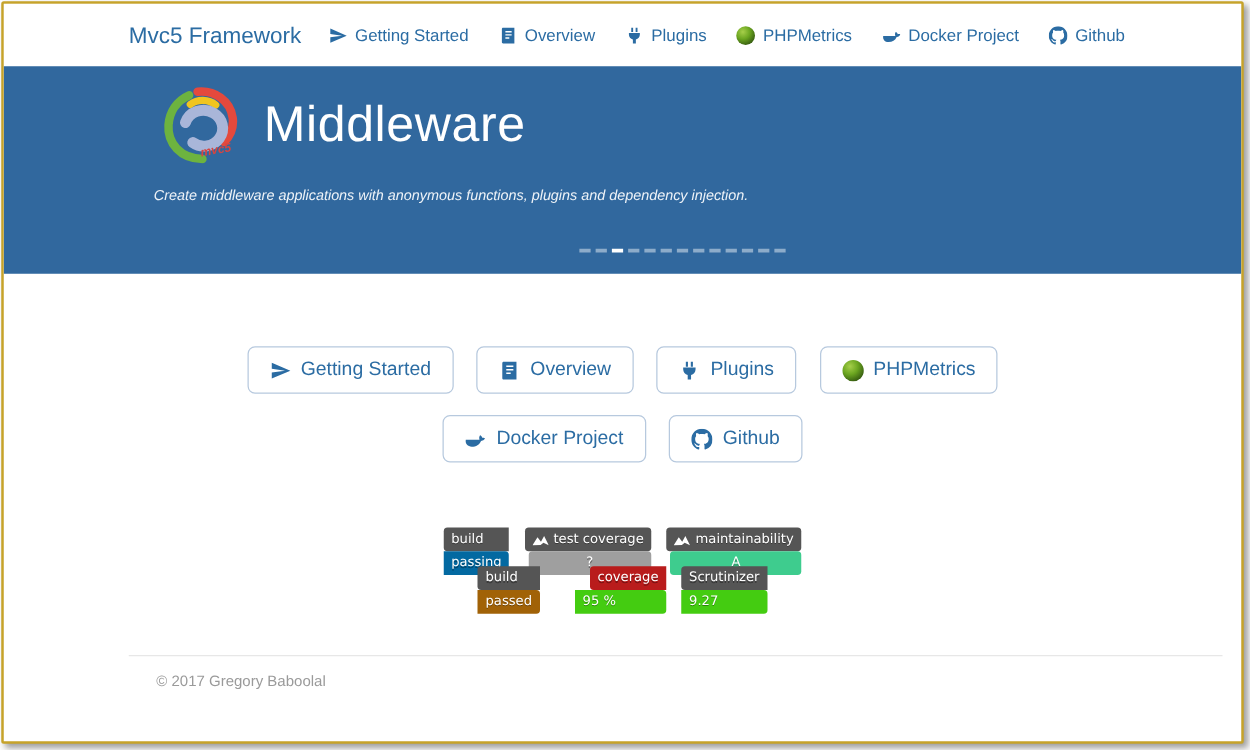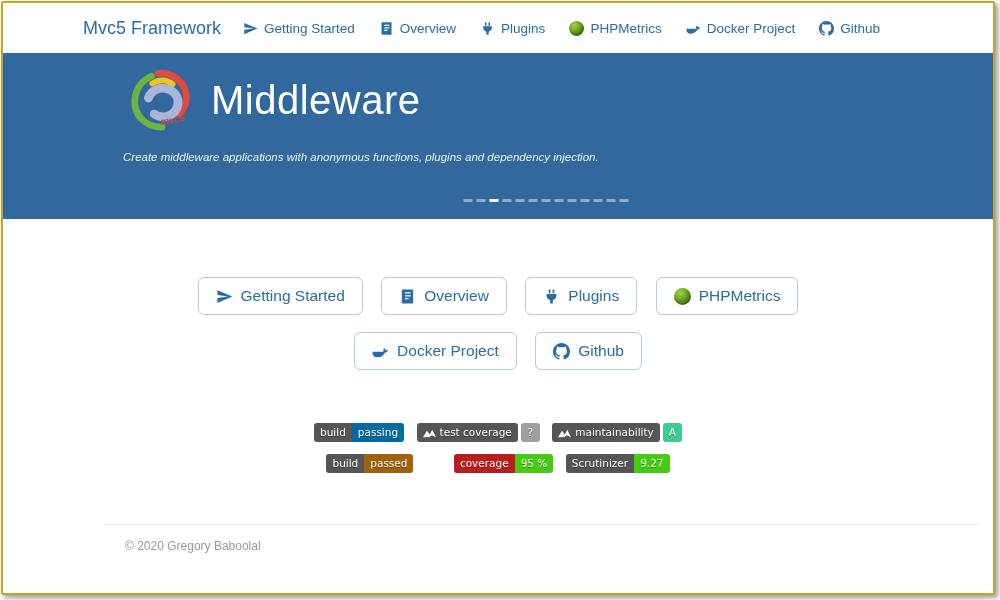--- a/index.html
+++ b/index.html
@@ -13,21 +13,21 @@
     position:absolute; left:1px; top:1px; width:994px; height:594px;
     border:2px solid #c6a32a; border-radius:2px;
     background:#fff;
     box-shadow:3px 3px 5px rgba(80,80,80,.55);
     overflow:hidden;
   }
 
   
   .navbar {
     height:50px; display:flex; align-items:center;
-    padding-left:80px; background:#fff;
+    padding-left:100px; background:#fff;
   }
   .brand {
     font-size:18px; color:#2b6ca3; text-decoration:none;
     margin-right:22px; white-space:nowrap; cursor:pointer;
   }
   .nav-items { display:flex; align-items:center; gap:24px; }
   .nav-item {
     display:inline-flex; align-items:center; gap:6px;
     color:#2b6ca3; font-size:13.5px; text-decoration:none; cursor:pointer;
     white-space:nowrap;
@@ -77,20 +77,21 @@
   .btn .icon svg { width:17px; height:17px; }
 
   
   .badges { text-align:center; margin-top:52px; }
   .badge-row { margin-bottom:12px; height:19px; line-height:19px; }
   .badge {
     display:inline-flex; align-items:stretch; margin:0 4px;
     font-family:"DejaVu Sans", sans-serif; font-size:10.5px;
     text-decoration:none; cursor:pointer; vertical-align:middle;
     height:19px;
+    flex-direction:column;
   }
   .seg {
     display:inline-flex; align-items:center; gap:4px;
     color:#fff; padding:0 6px;
     text-shadow:0 1px 0 rgba(0,0,0,.35);
   }
   .seg.left  { border-radius:3px 0 0 3px; }
   .seg.right { border-radius:0 3px 3px 0; }
   .badge.gapped .seg.left  { border-radius:3px; }
   .badge.gapped .seg.right { border-radius:3px; margin-left:3px; min-width:19px; justify-content:center; }
@@ -286,28 +287,28 @@
       <a class="badge">
         <span class="seg left" style="background-color: rgb(85, 85, 85);">
             <span>build</span>
           </span>
         <span class="seg right" style="background-color: #a16207;">passed</span>
       </a>
       <a class="badge">
         <span class="seg left" style="background-color: #b91c1c; margin-left: 28px;">
             <span>coverage</span>
           </span>
-        <span class="seg right" style="background-color: rgb(68, 204, 17);">95 %</span>
+        <span class="seg right" style="background-color: rgb(68, 204, 17); margin-left: 16px;">95 %</span>
       </a>
       <a class="badge">
         <span class="seg left" style="background-color: rgb(85, 85, 85);">
             <span>Scrutinizer</span>
           </span>
         <span class="seg right" style="background-color: rgb(68, 204, 17);">9.27</span>
       </a>
     </div>
   </div>
 
   <div class="footer">
-    <span class="copyright">© 2020 Gregory Baboolal</span>
+    <span class="copyright">© 2017 Gregory Baboolal</span>
   </div>
 
 </div>
 
 </body></html>

